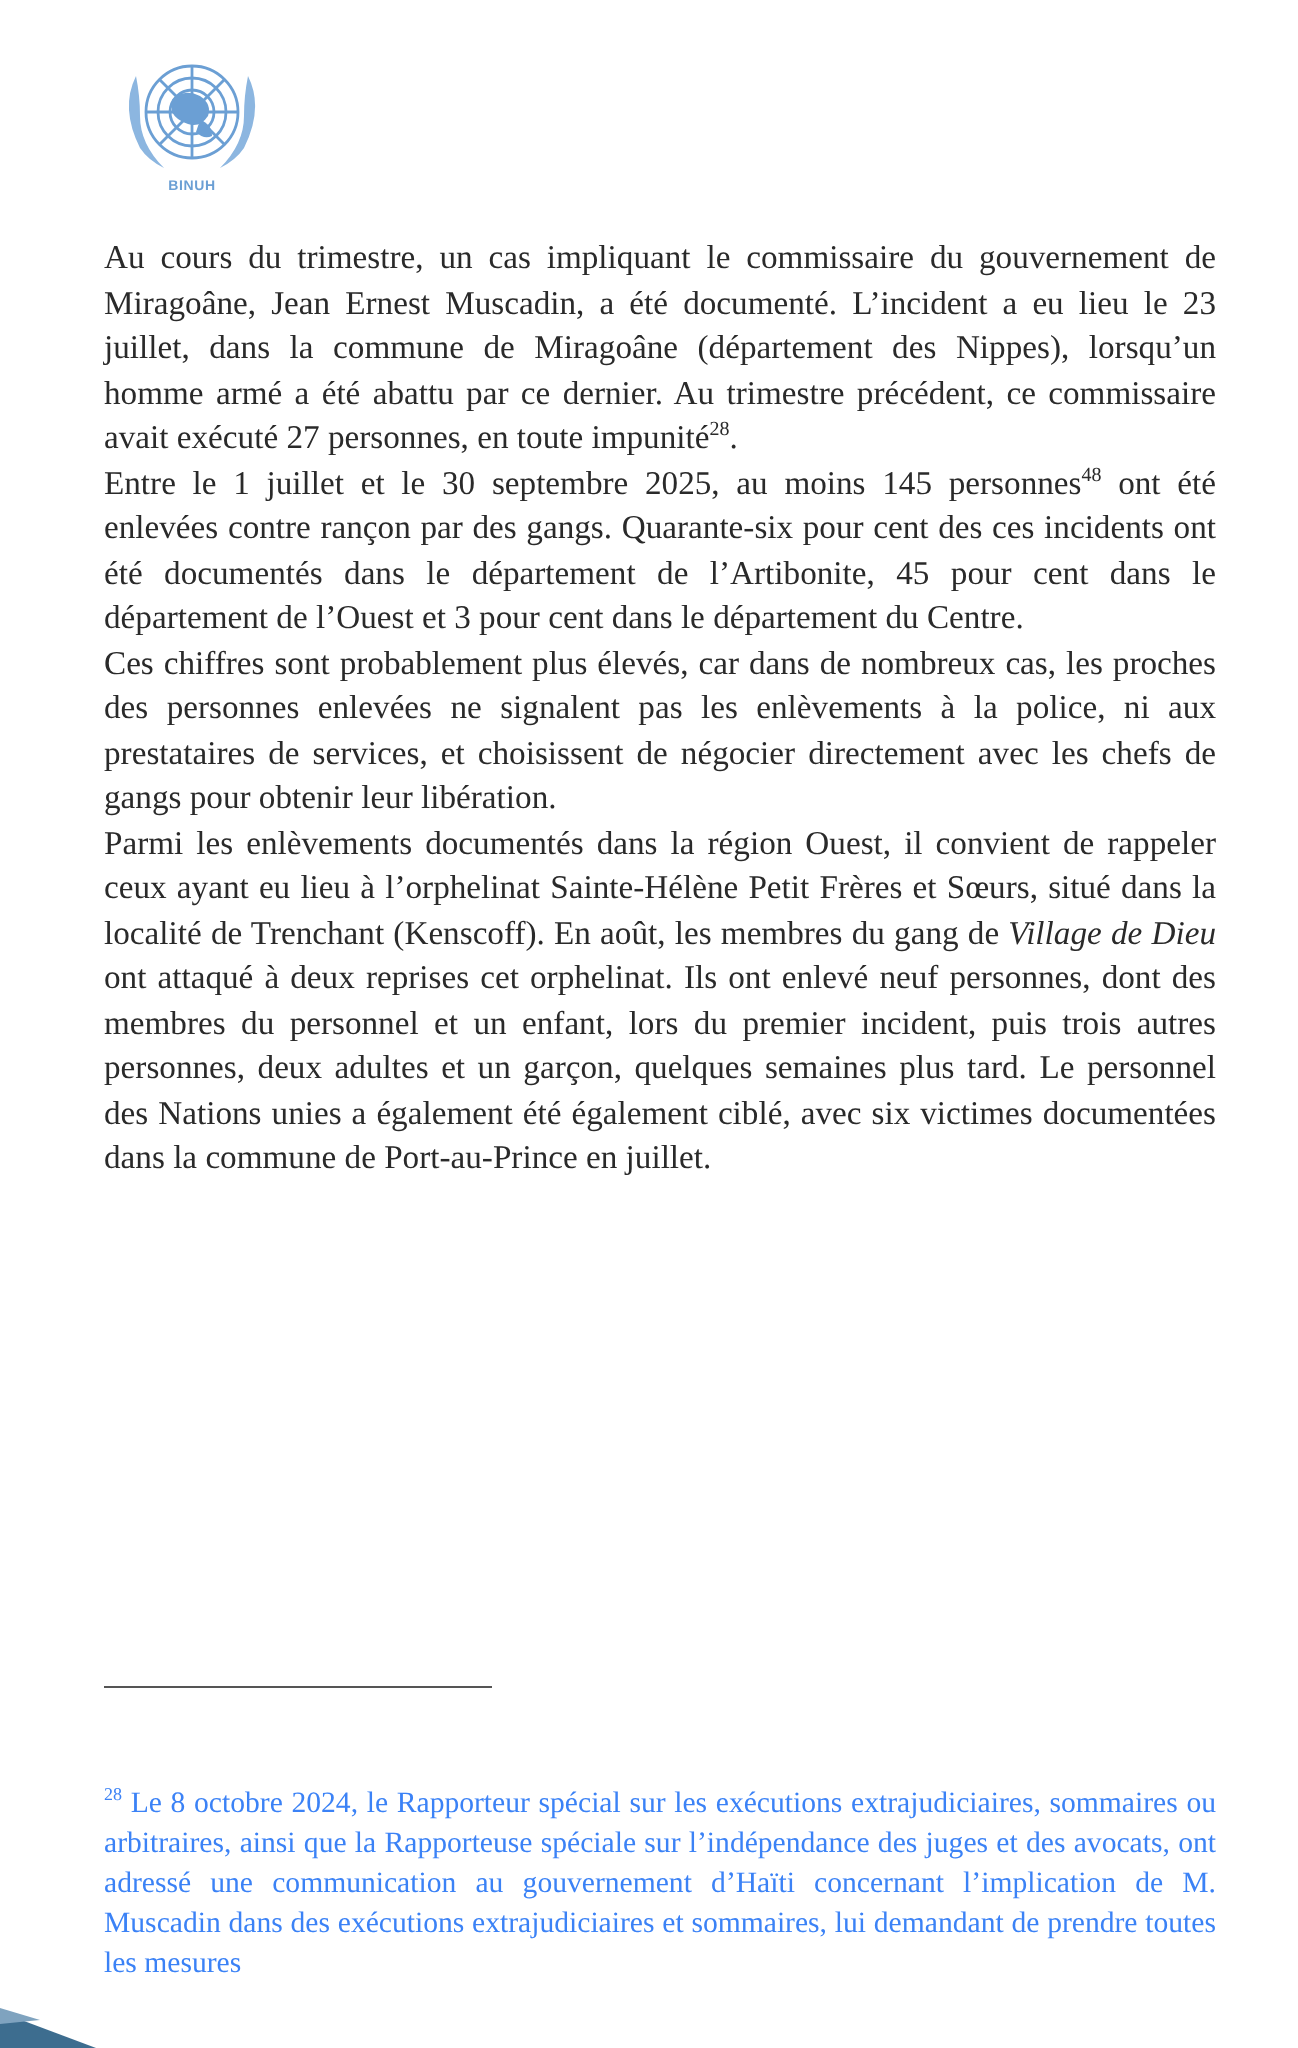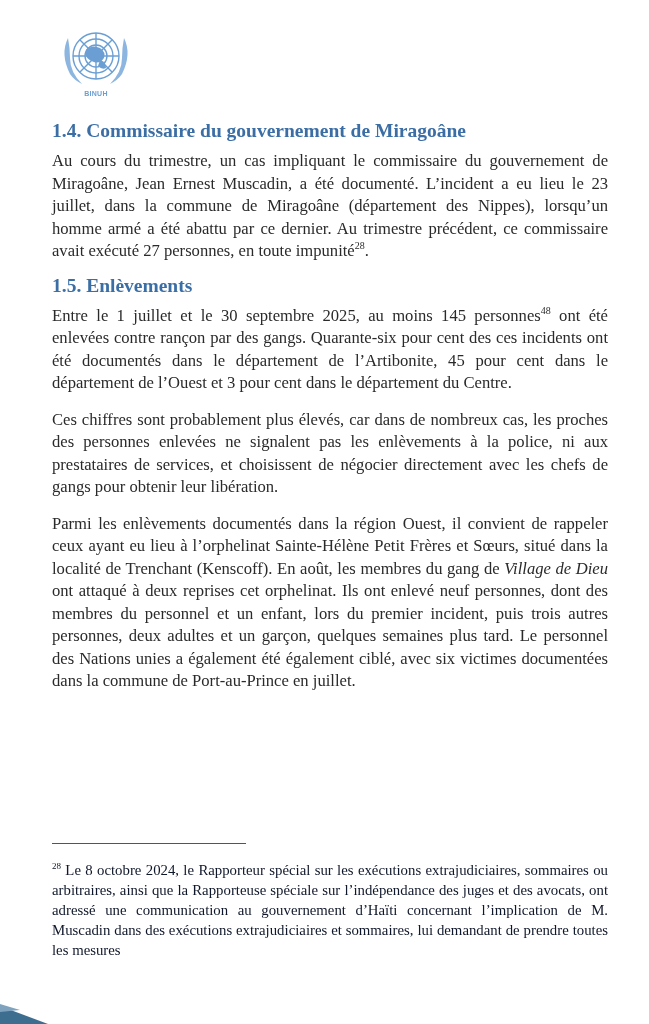--- a/index.html
+++ b/index.html
@@ -19,30 +19,30 @@
     .content { position: absolute; left: 52px; top: 118px; width: 556px; }
     h2 {
       margin: 0; font-size: 19.5px; font-weight: bold; color: #3b6ea5;
       line-height: 26px;
     }
     .h14 { margin-bottom: 6px; }
     .h15 { margin-top: 10px; margin-bottom: 6px; }
     p {
       margin: 0; font-size: 16.6px; line-height: 22.5px; text-align: justify;
     }
-    p + p { margin-top: 14px; }
+    p + p { }
     sup { font-size: 10px; line-height: 0; vertical-align: super; }
     em { font-style: italic; }
     .fn-rule {
       position: absolute; left: 52px; top: 843px; width: 194px; height: 1px;
       background: #555;
     }
     .footnote {
-      position: absolute; left: 52px; top: 860px; width: 556px;
-      font-size: 14.8px; line-height: 20px; text-align: justify; color: #0f172a;
+      position: absolute; left: 52px; top: 892px; width: 556px;
+      font-size: 14.8px; line-height: 20px; text-align: justify; color: #3b82f6;
     }
     .footnote sup { font-size: 9px; }
     .corner {
       position: absolute; left: 0; bottom: 0; width: 60px; height: 24px;
     }
   </style>
 </head>
 <body>
 
 <div class="logo">
@@ -61,24 +61,22 @@
     <path d="M50 36 q6 2 6 8 q-4 2 -8 -2 z" fill="#6b9fd4"></path>
     <g fill="#8cb6e0">
       <path d="M18 14 q-8 16 2 36 q4 6 12 10 q-12 -12 -12 -26 q0 -10 -2 -20 z"></path>
       <path d="M74 14 q8 16 -2 36 q-4 6 -12 10 q12 -12 12 -26 q0 -10 2 -20 z"></path>
     </g>
   </svg>
   <div class="logo-label">BINUH</div>
 </div>
 
 <div class="content">
-  <h2 class="h14">1.4. Commissaire du gouvernement de Miragoâne</h2>
   <p><span>Au cours du trimestre, un cas impliquant le commissaire du gouvernement de Miragoâne, Jean Ernest Muscadin, a été documenté. L’incident a eu lieu le 23 juillet, dans la commune de Miragoâne (département des Nippes), lorsqu’un homme armé a été abattu par ce dernier. Au trimestre précédent, ce commissaire avait exécuté 27 personnes, en toute impunité</span><sup>28</sup><span>.</span></p>
 
-  <h2 class="h15">1.5. Enlèvements</h2>
   <p><span>Entre le 1 juillet et le 30 septembre 2025, au moins 145 personnes</span><sup>48</sup><span> ont été enlevées contre rançon par des gangs. Quarante-six pour cent des ces incidents ont été documentés dans le département de l’Artibonite, 45 pour cent dans le département de l’Ouest et 3 pour cent dans le département du Centre.</span></p>
   <p>Ces chiffres sont probablement plus élevés, car dans de nombreux cas, les proches des personnes enlevées ne signalent pas les enlèvements à la police, ni aux prestataires de services, et choisissent de négocier directement avec les chefs de gangs pour obtenir leur libération.</p>
   <p><span>Parmi les enlèvements documentés dans la région Ouest, il convient de rappeler ceux ayant eu lieu à l’orphelinat Sainte-Hélène Petit Frères et Sœurs, situé dans la localité de Trenchant (Kenscoff). En août, les membres du gang de </span><em>Village de Dieu</em><span> ont attaqué à deux reprises cet orphelinat. Ils ont enlevé neuf personnes, dont des membres du personnel et un enfant, lors du premier incident, puis trois autres personnes, deux adultes et un garçon, quelques semaines plus tard. Le personnel des Nations unies a également été également ciblé, avec six victimes documentées dans la commune de Port-au-Prince en juillet.</span></p>
 </div>
 
 <div class="fn-rule"></div>
 <div class="footnote"><sup>28</sup><span> Le 8 octobre 2024, le Rapporteur spécial sur les exécutions extrajudiciaires, sommaires ou arbitraires, ainsi que la Rapporteuse spéciale sur l’indépendance des juges et des avocats, ont adressé une communication au gouvernement d’Haïti concernant l’implication de M. Muscadin dans des exécutions extrajudiciaires et sommaires, lui demandant de prendre toutes les mesures</span></div>
 
 <svg class="corner" viewBox="0 0 60 24">
   <polygon points="0,6 48,24 0,24" fill="#3d6d8f"></polygon>

